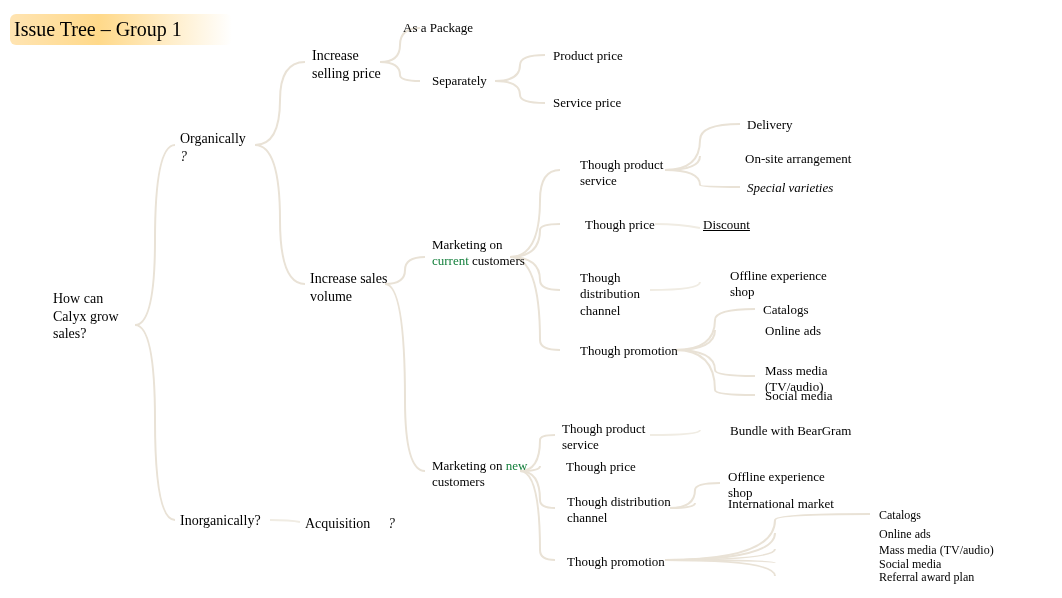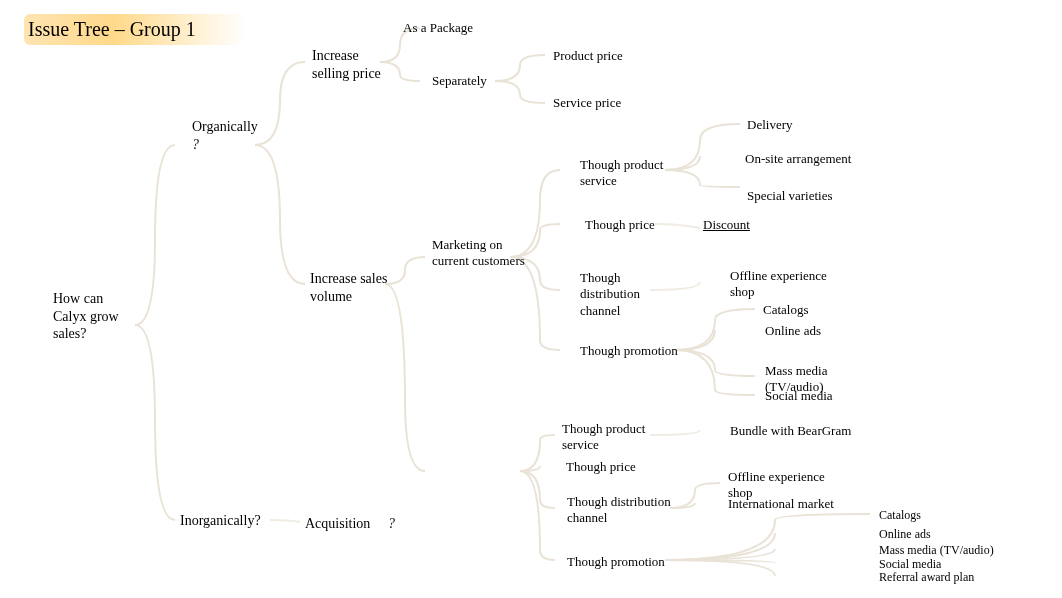--- a/index.html
+++ b/index.html
@@ -18,29 +18,28 @@
     height: 598px;
   }
   .title {
     position: absolute;
     left: 10px;
     top: 14px;
     font-size: 20px;
     padding: 4px 50px 4px 4px;
     background: linear-gradient(90deg, #ffe4b2 0%, #ffd98a 40%, rgba(255,255,255,0) 100%);
     border-radius: 6px;
-    margin-left: 14px;
   }
   .node {
     position: absolute;
     font-size: 14px;
     line-height: 1.25;
     color: #000;
   }
-  .node .red { color: #000000; }
+  .node .red { color: #15803d; }
   .small { font-size: 13px; }
   .tiny { font-size: 12px; }
   .qmark { font-style: italic; }
   svg.connectors {
     position: absolute;
     left: 0; top: 0;
     width: 1062px;
     height: 598px;
     pointer-events: none;
   }
@@ -109,21 +108,21 @@
 
     <path d="M665 560 Q775 560 775 520 Q775 514 870 514"></path>
     <path d="M665 560 Q775 560 775 533 870 533"></path>
     <path d="M665 560 Q775 560 775 549 870 549"></path>
     <path d="M665 560 Q775 560 775 563 870 563"></path>
     <path d="M665 560 Q775 560 775 576 870 576"></path>
   </svg>
 
   <div class="node" style="left:53px; top:290px; width:80px;">How can Calyx grow sales?</div>
 
-  <div class="node" style="left:180px; top:118px;margin-left:12px;">
+  <div class="node" style="left:180px; top:130px;">
     <span>Organically</span><br>
     <span class="qmark">?</span>
   </div>
   <div class="node" style="left:180px; top:512px;">Inorganically?</div>
   <div class="node" style="left:305px; top:515px;">Acquisition</div>
   <div class="node qmark" style="left:388px; top:515px;">?</div>
 
   <div class="node" style="left:310px; top:270px; width:80px;">Increase sales volume</div>
   <div class="node" style="left:312px; top:47px; width:80px;">Increase selling price</div>
 
@@ -138,28 +137,33 @@
     <span>customers</span>
   </div>
 
   <div class="node small" style="left:580px; top:157px; width:90px;">Though product service</div>
   <div class="node small" style="left:585px; top:217px;">Though price</div>
   <div class="node small" style="left:580px; top:270px; width:80px;">Though distribution channel</div>
   <div class="node small" style="left:580px; top:343px;">Though promotion</div>
 
   <div class="node small" style="left:747px; top:117px;">Delivery</div>
   <div class="node small" style="left:745px; top:151px;">On-site arrangement</div>
-  <div class="node small" style="left:747px; top:188px;">Special varieties</div>
+  <div class="node small" style="left:747px; top:180px;font-style:italic;">Special varieties</div>
   <div class="node small" style="left:703px; top:217px; width:50px;text-decoration:underline;">Discount</div>
   <div class="node small" style="left:730px; top:268px; width:110px;">Offline experience shop</div>
   <div class="node small" style="left:763px; top:302px;">Catalogs</div>
   <div class="node small" style="left:765px; top:323px;">Online ads</div>
   <div class="node small" style="left:765px; top:363px; width:100px;">Mass media (TV/audio)</div>
   <div class="node small" style="left:765px; top:388px;">Social media</div>
 
+  <div class="node small" style="left:432px; top:458px; width:110px;">
+    <span>Marketing on</span>
+    <span class="red">new</span>&nbsp;&nbsp;
+    <span>customers</span>
+  </div>
 
   <div class="node small" style="left:562px; top:421px; width:90px;">Though product service</div>
   <div class="node small" style="left:566px; top:459px;">Though price</div>
   <div class="node small" style="left:567px; top:494px; width:110px;">Though distribution channel</div>
   <div class="node small" style="left:567px; top:554px;">Though promotion</div>
 
   <div class="node small" style="left:730px; top:423px;">Bundle with BearGram</div>
   <div class="node small" style="left:728px; top:469px; width:110px;">Offline experience shop</div>
   <div class="node small" style="left:728px; top:496px;">International market</div>
 

